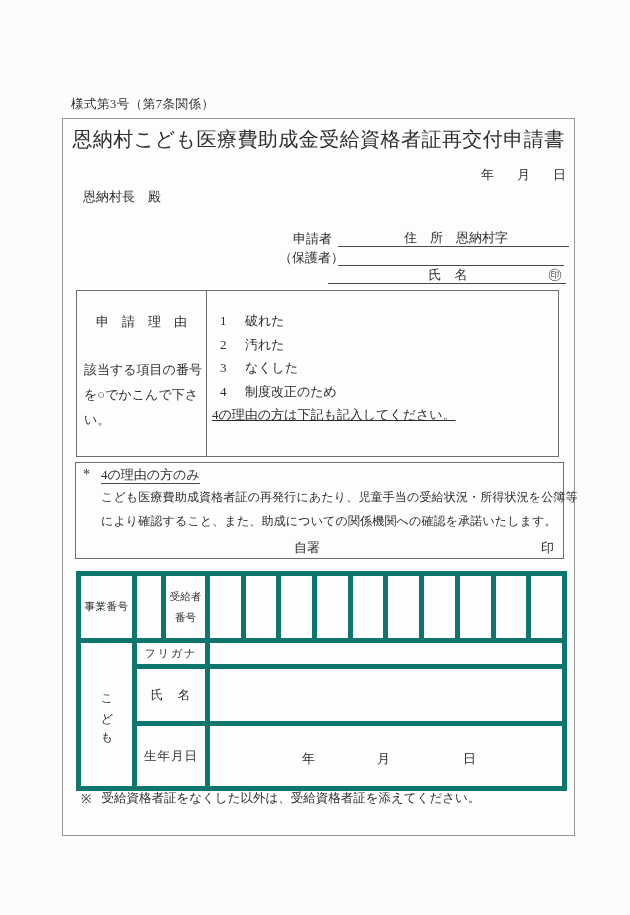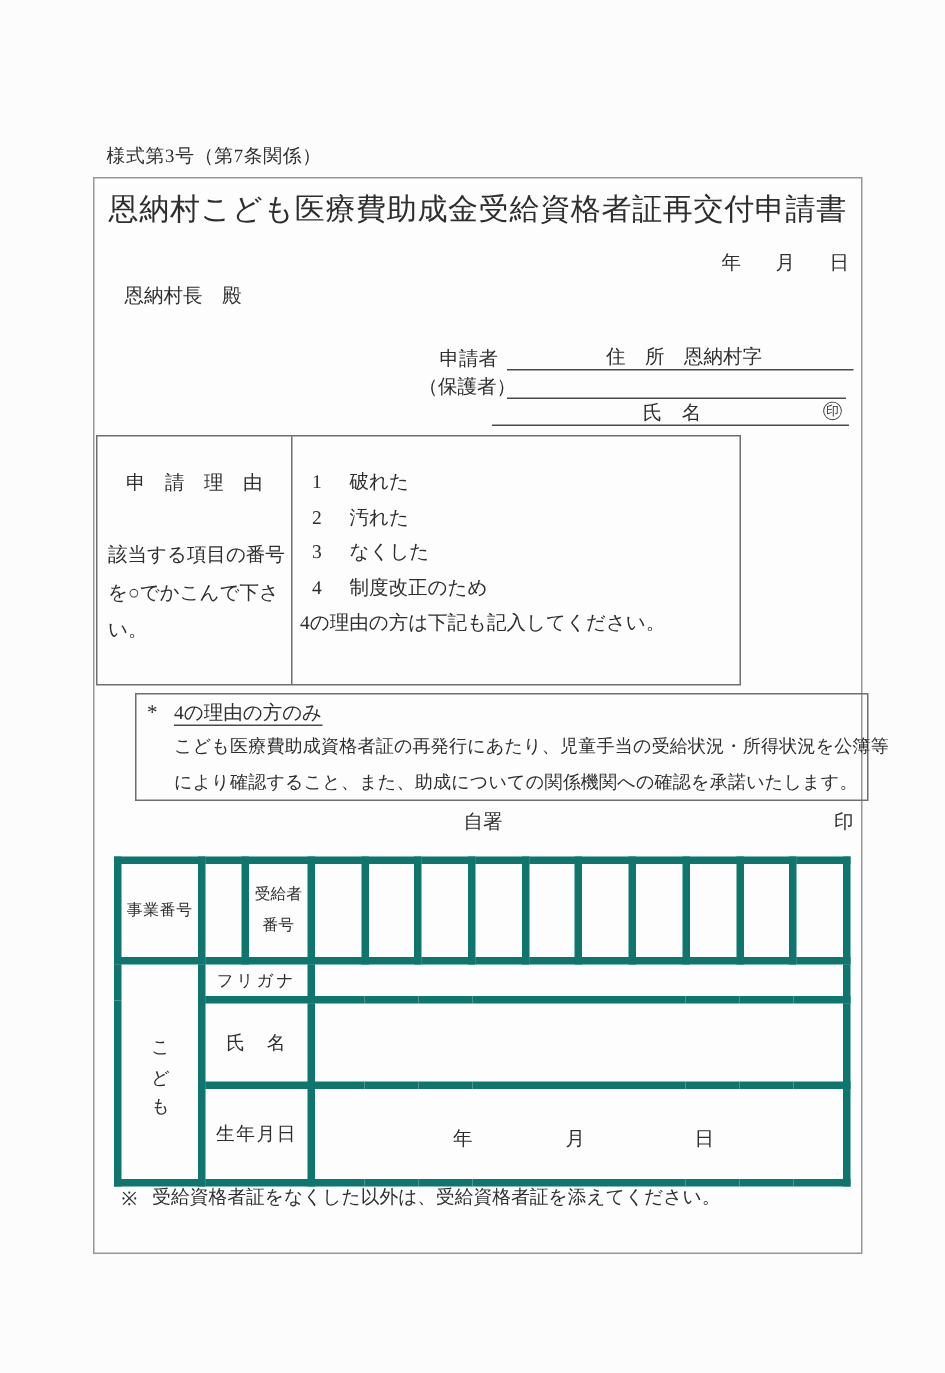--- a/index.html
+++ b/index.html
@@ -51,46 +51,46 @@
   #address-field  { left: 275px; top: 109px; width: 226px; padding-left: 5px; }
   #guardian-field { left: 275px; top: 128px; width: 226px; }
   #name-field     { left: 265px; top: 146px; width: 236px; padding-left: 2px; }
   #name-field .seal {
     position: absolute; right: 4px; bottom: 1px;
     font-size: 14px; line-height: 14px;
   }
 
   
   #reason-box {
-    left: 1px; top: 171px;
-    width: 430px; height: 167px;
+    left: 13px; top: 171px;
+    width: 483px; height: 167px;
     border: 1px solid #6e6e6e;
     box-sizing: border-box;
     display: flex;
   }
   #reason-left {
     width: 130px; border-right: 1px solid #6e6e6e;
     box-sizing: border-box;
     padding-top: 22px;
   }
   #reason-heading { text-align: center; font-size: 13px; white-space: nowrap; }
   #reason-instruction {
     margin-top: 26px; padding: 0 4px 0 7px;
     font-size: 13px; line-height: 25px;
     text-align: left;
   }
   #reason-right { flex: 1; padding: 18px 0 0 5px; position: relative; }
   .reason-option { padding-left: 8px; line-height: 23.5px; font-size: 13px; }
   .reason-option .opt-num { display: inline-block; width: 25px; }
-  #reason-note { margin-top: 3px; font-size: 13px; }
+  #reason-note { margin-top: 3px; font-size: 13px; text-decoration: underline; }
 
   
   #consent-box {
-    left: 27px; top: 343px;
-    width: 489px; height: 72px;
+    left: 12px; top: 343px;
+    width: 489px; height: 97px;
     border: 1px solid #6e6e6e;
     box-sizing: border-box;
   }
   #consent-heading-row {
     padding: 3px 0 0 7px; font-size: 13px; height: 17px;
   }
   #consent-heading-row .star { font-size: 14px; }
   #consent-heading {
     margin-left: 11px;
     border-bottom: 1px solid #4a4a4a; padding-bottom: 1px;

